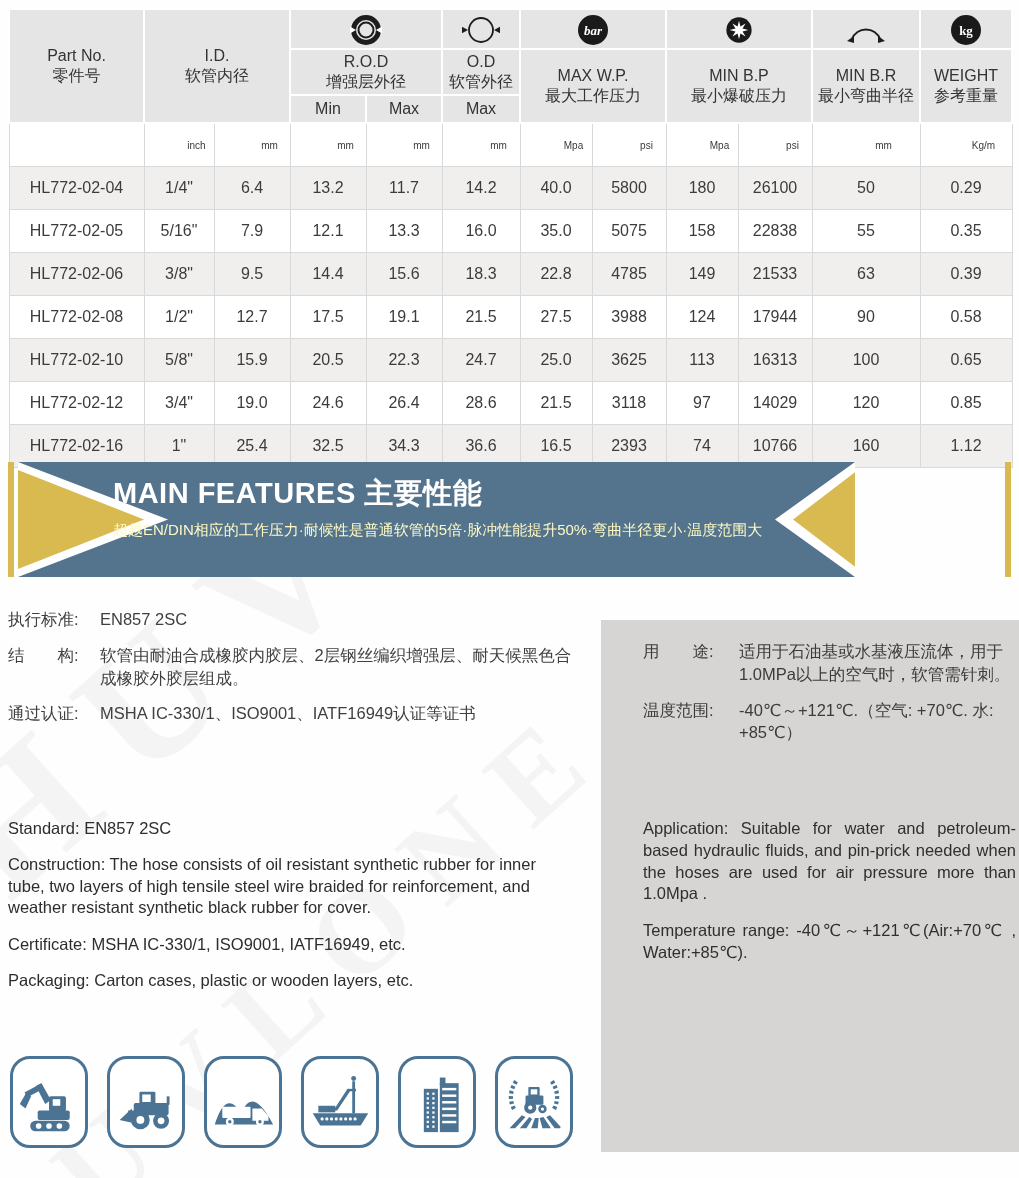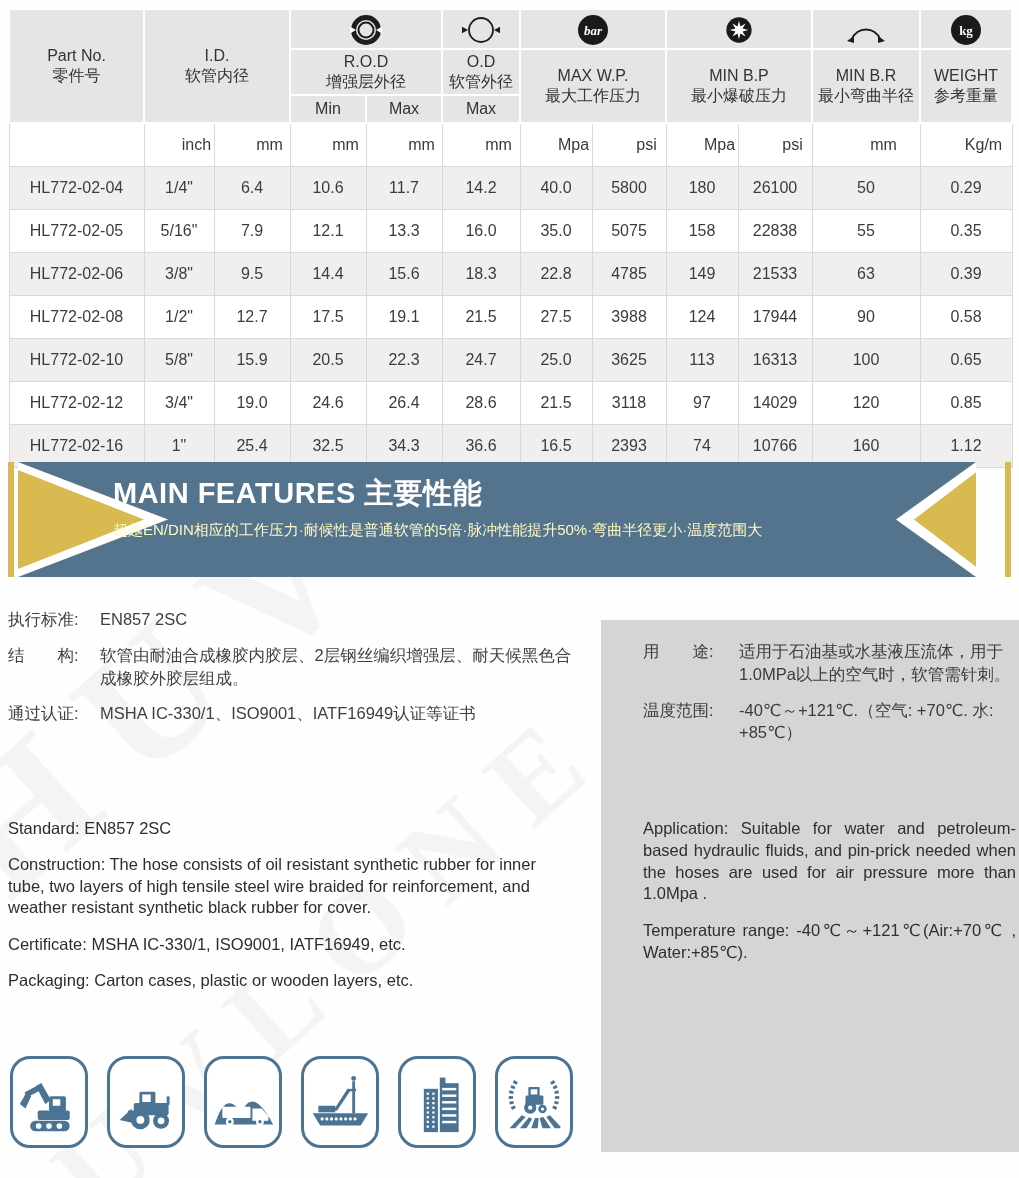--- a/index.html
+++ b/index.html
@@ -10,29 +10,29 @@
              font-weight:bold;color:rgba(80,80,80,0.055);transform-origin:0 50%;pointer-events:none;}
   .wm1{left:-30px;top:760px;font-size:175px;letter-spacing:42px;transform:rotate(-42deg);}
   .wm2{left:-20px;top:1205px;font-size:120px;letter-spacing:30px;transform:rotate(-42deg);}
   
   .spec-table{position:absolute;left:8px;top:8px;width:1003px;border-collapse:collapse;table-layout:fixed;}
   .spec-table th{background:#e5e5e5;border:2px solid #fff;font-weight:normal;color:#333;padding:0;}
   .icon-cell{height:38px;}
   .label-cell{height:44px;font-size:16px;line-height:1.22;}
   .sub-cell{height:26px;font-size:16px;}
   .hdr-en{display:block;} .hdr-zh{display:block;}
-  .units-row td{height:40px;background:#fff;font-size:16px;text-align:center;border:1px solid #d9d9d9;padding-left:36px;}
+  .units-row td{height:40px;background:#fff;font-size:10px;text-align:center;border:1px solid #d9d9d9;padding-left:36px;}
   tbody.data td{height:40px;font-size:16px;text-align:center;border:1px solid #d9d9d9;color:#3c3c3c;}
   tbody.data tr:nth-child(odd) td{background:#f0efee;}
   tbody.data tr:nth-child(even) td{background:#fff;}
   .badge-svg,.line-svg{display:block;margin:2px auto 0;}
   
   .stripe{position:absolute;top:462px;width:6px;height:115px;background:#d8ba51;}
   .stripe-l{left:8px;} .stripe-r{left:1005px;}
-  .banner{position:absolute;left:18px;top:462px;width:958px;height:115px;background:#54738d;}
+  .banner{position:absolute;left:18px;top:462px;width:837px;height:115px;background:#54738d;}
   .chev{position:absolute;top:0;height:115px;}
   .chev-lw{left:0;width:150px;background:#fff;clip-path:polygon(0 0,100% 50%,0 100%);}
   .chev-ly{left:0;width:126px;background:#d8ba51;clip-path:polygon(0 7%,100% 50%,0 93%);}
   .chev-rw{right:0;width:80px;background:#fff;clip-path:polygon(100% 0,0 50%,100% 100%);}
   .chev-ry{right:0;width:62px;background:#d8ba51;clip-path:polygon(100% 9%,0 50%,100% 91%);}
   .banner-content{position:absolute;left:95px;top:12px;width:872px;color:#fff;}
   .banner-title{font-size:29px;font-weight:bold;letter-spacing:0.5px;}
   .banner-title .zh{font-weight:bold;}
   .banner-zh{margin-top:7px;font-size:15px;color:#fef9c3;}
   .banner-en{margin-top:2px;font-size:15.5px;font-weight:bold;line-height:1.3;
@@ -177,21 +177,21 @@
           <td>psi</td>
           <td>mm</td>
           <td>Kg/m</td>
         </tr>
     </tbody>
     <tbody class="data">
         <tr>
           <td>HL772-02-04</td>
           <td>1/4"</td>
           <td>6.4</td>
-          <td>10.6</td>
+          <td>13.2</td>
           <td>11.7</td>
           <td>14.2</td>
           <td>40.0</td>
           <td>5800</td>
           <td>180</td>
           <td>26100</td>
           <td>50</td>
           <td>0.29</td>
         </tr>
         <tr>

